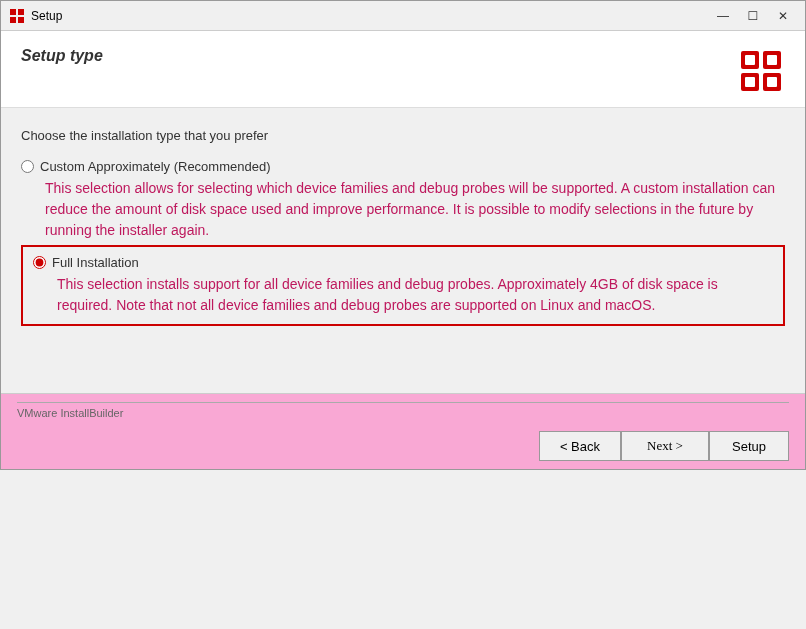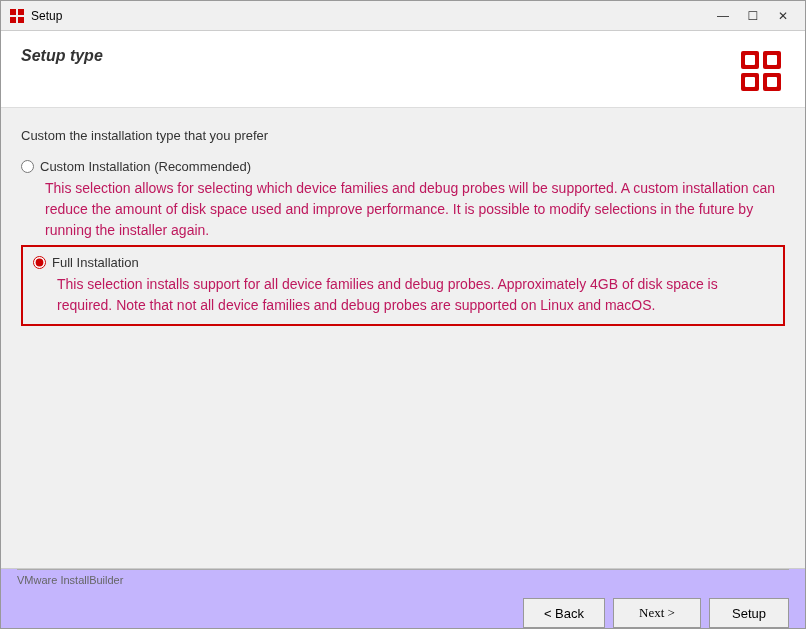--- a/index.html
+++ b/index.html
@@ -6,21 +6,21 @@
     body {
       font-family: 'Segoe UI', Tahoma, Geneva, Verdana, sans-serif;
       font-size: 13px;
       background: #f0f0f0;
       width: 806px;
       height: 629px;
       overflow: hidden;
     }
     .window {
       width: 806px;
-      height: 629px;
+      height: 470px;
       background: #f0f0f0;
       display: flex;
       flex-direction: column;
       border: 1px solid #999;
     }
     .title-bar {
       background: #f0f0f0;
       height: 30px;
       display: flex;
       align-items: center;
@@ -119,36 +119,35 @@
     .option-label {
       font-size: 13px;
       color: #333;
       cursor: pointer;
     }
     input[type="radio"] {
       cursor: pointer;
       accent-color: #cc0000;
     }
     .footer {
-      background: #c4b5fd;
+      background: #f9a8d4;
       border-top: 1px solid #ccc;
-      padding: 0 16px;
+      padding: 8px 16px;
       flex-shrink: 0;
     }
     .footer-brand {
       font-size: 11px;
       color: #666;
       border-top: 1px solid #aaa;
       padding-top: 4px;
       margin-bottom: 8px;
     }
     .footer-buttons {
       display: flex;
       justify-content: flex-end;
-      gap: 8px;
       padding-top: 4px;
     }
     .btn {
       padding: 6px 20px;
       font-size: 13px;
       border: 1px solid #999;
       background: #f0f0f0;
       cursor: pointer;
       min-width: 80px;
       text-align: center;
@@ -194,28 +193,28 @@
 
           <rect x="8" y="8" width="10" height="10" fill="white" rx="1"></rect>
           <rect x="30" y="8" width="10" height="10" fill="white" rx="1"></rect>
           <rect x="8" y="30" width="10" height="10" fill="white" rx="1"></rect>
           <rect x="30" y="30" width="10" height="10" fill="white" rx="1"></rect>
         </svg>
       </div>
     </div>
 
     <div class="main-content">
-      <div class="subtitle">Custom the installation type that you prefer</div>
+      <div class="subtitle">Choose the installation type that you prefer</div>
 
       <div class="option-group">
 
         <div class="option-container">
           <div class="option-label-row">
             <input type="radio" name="install-type" id="custom" style="">
-            <label for="custom" class="option-label">Custom Installation (Recommended)</label>
+            <label for="custom" class="option-label">Custom Approximately (Recommended)</label>
           </div>
           <div class="option-description">This selection allows for selecting which device families and debug probes will be supported.  A custom installation can reduce the amount of disk space used and improve performance.  It is possible to modify selections in the future by running the installer again.</div>
         </div>
 
         <div class="selected-option">
           <div class="option-label-row">
             <input type="radio" name="install-type" id="full" checked="" style="">
             <label for="full" class="option-label">Full Installation</label>
           </div>
           <div class="option-description">This selection installs support for all device families and debug probes.  Approximately 4GB of disk space is required.  Note that not all device families and debug probes are supported on Linux and macOS.</div>

